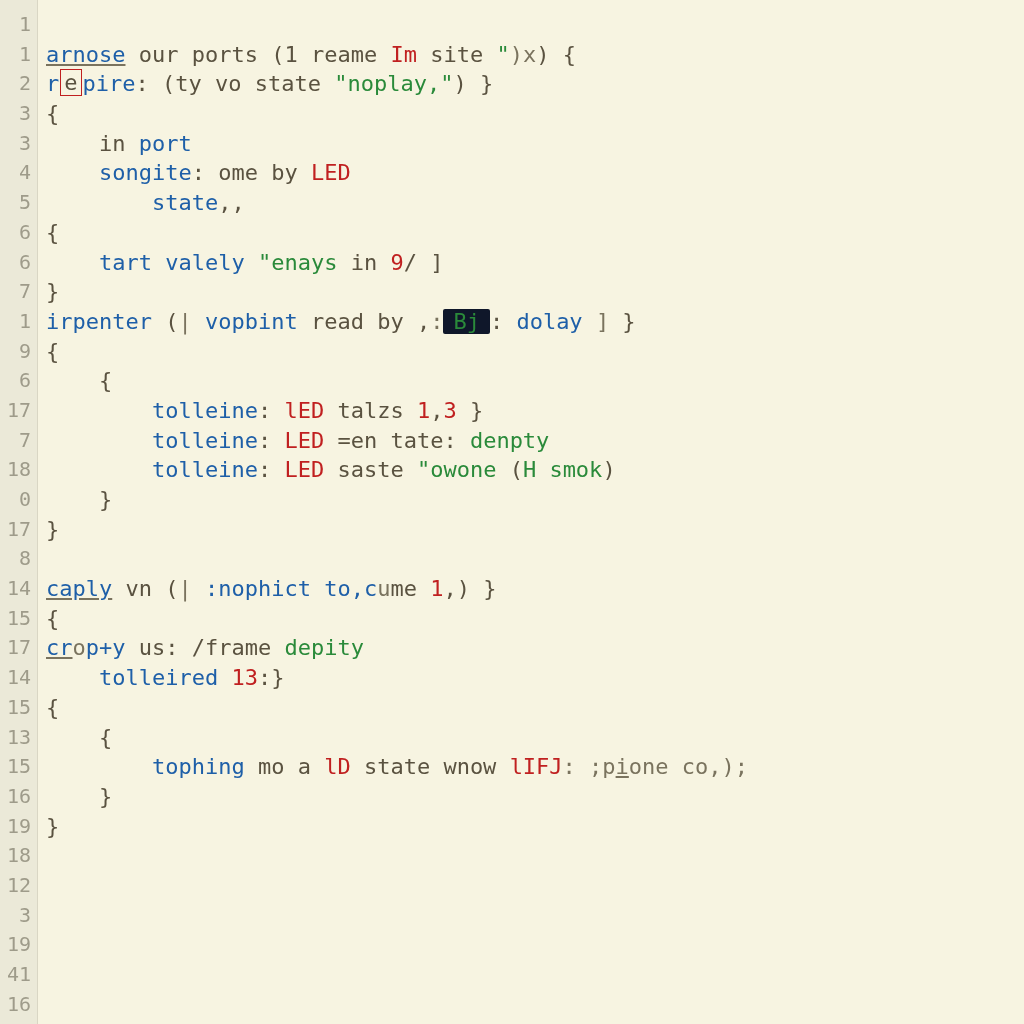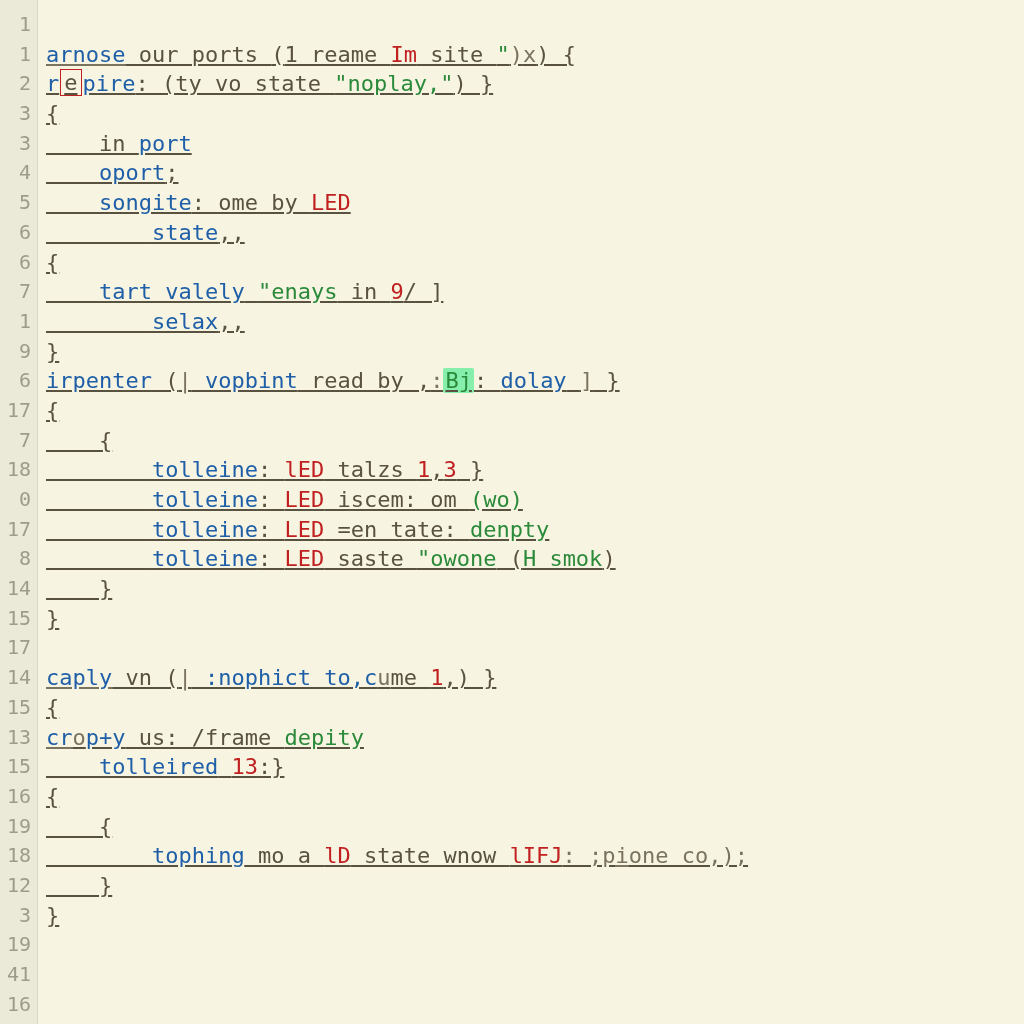--- a/index.html
+++ b/index.html
@@ -38,21 +38,20 @@
   .ln{
     color:var(--lnum);
     padding:0 6px 0 0;
     font-size:20px;
     height:29.7px;
     line-height:29.7px;
   }
   .code{
     padding:10px 0 0 8px;
     flex:1 1 auto;
-    text-decoration:underline;
   }
   .row{
     height:29.7px;
     line-height:29.7px;
     white-space:pre;
   }
   .kw{color:var(--kw)}
   .str{color:var(--str)}
   .num{color:var(--num)}
   .pn{color:var(--fg)}
@@ -61,22 +60,22 @@
     border:1.6px solid var(--boxed);
     padding:0 3px;
     margin:0 1px;
     color:var(--fg);
     position:relative;
     top:-1px;
   }
   .underln{text-decoration:underline;text-decoration-color:#7a735e}
   .bg-green {
     color:var(--str);
-    background:#86efac;
-    padding:0 2px;
+    background:#0f172a;
+    padding:0 10px;
     border-radius:2px;
   }
 </style>
 </head>
 <body>
 
 <div class="editor">
   <div class="gutter" id="gutter">
       <div class="ln">1</div>
       <div class="ln">1</div>
@@ -113,32 +112,29 @@
       <div class="ln">41</div>
       <div class="ln">16</div>
       <div class="ln">10</div>
     </div>
   <div class="code" id="code">
       <div class="row"></div>
       <div class="row"><span class="kw underln">arnose</span><span> our ports </span><span class="pn">(</span><span>1 reame </span><span class="num">Im</span><span> site </span><span class="str">"</span><span class="pn2">)</span><span class="pn2">x</span><span class="pn">) {</span></div>
       <div class="row"><span class="kw">r</span><span class="boxed">e</span><span class="kw">pire</span><span class="pn">: (ty vo state </span><span class="str">"noplay,"</span><span class="pn">) }</span></div>
       <div class="row"><span class="pn">{</span></div>
       <div class="row"><span>    in </span><span class="kw">port</span></div>
-      <div class="row"><span>    </span><span class="kw">oport</span><span>;</span></div>
       <div class="row"><span>    </span><span class="kw">songite</span><span>: ome by </span><span class="num">LED</span></div>
       <div class="row"><span>        </span><span class="kw">state</span><span>,,</span></div>
       <div class="row"><span class="pn">{</span></div>
       <div class="row"><span>    </span><span class="kw">tart valely</span><span> </span><span class="str">"enays</span><span> in </span><span class="num">9</span><span class="pn">/ ]</span></div>
-      <div class="row"><span>        </span><span class="kw">selax</span><span>,,</span></div>
       <div class="row"><span class="pn">}</span></div>
       <div class="row"><span class="kw">irpenter</span><span> (</span><span class="pn2">|</span><span> </span><span class="kw">vopbint</span><span> read by ,</span><span class="pn2">:</span><span class="bg-green">Bj</span><span>: </span><span class="kw">dolay</span><span> </span><span class="pn2">]</span><span class="pn"> }</span></div>
       <div class="row"><span class="pn">{</span></div>
       <div class="row"><span class="pn">    {</span></div>
       <div class="row"><span>        </span><span class="kw">tolleine</span><span>: </span><span class="num">lED</span><span> talzs </span><span class="num">1</span><span>,</span><span class="num">3</span><span class="pn"> }</span></div>
-      <div class="row"><span>        </span><span class="kw">tolleine</span><span>: </span><span class="num">LED</span><span> iscem: om </span><span class="str">(wo)</span></div>
       <div class="row"><span>        </span><span class="kw">tolleine</span><span>: </span><span class="num">LED</span><span> =en tate: </span><span class="str">denpty</span></div>
       <div class="row"><span>        </span><span class="kw">tolleine</span><span>: </span><span class="num">LED</span><span> saste </span><span class="str">"owone</span><span> (</span><span class="str">H smok</span><span>)</span></div>
       <div class="row"><span class="pn">    }</span></div>
       <div class="row"><span class="pn">}</span></div>
       <div class="row"></div>
       <div class="row"><span class="kw underln">caply</span><span> vn (</span><span class="pn2">|</span><span class="kw"> :nophict to,c</span><span class="pn2">u</span><span>me </span><span class="num">1</span><span class="pn">,) }</span></div>
       <div class="row"><span class="pn">{</span></div>
       <div class="row"><span class="kw underln">cr</span><span class="pn2">o</span><span class="kw">p+y</span><span> us: /frame </span><span class="str">depity</span></div>
       <div class="row"><span>    </span><span class="kw">tolleired</span><span> </span><span class="num">13</span><span class="pn">:}</span></div>
       <div class="row"><span class="pn">{</span></div>

